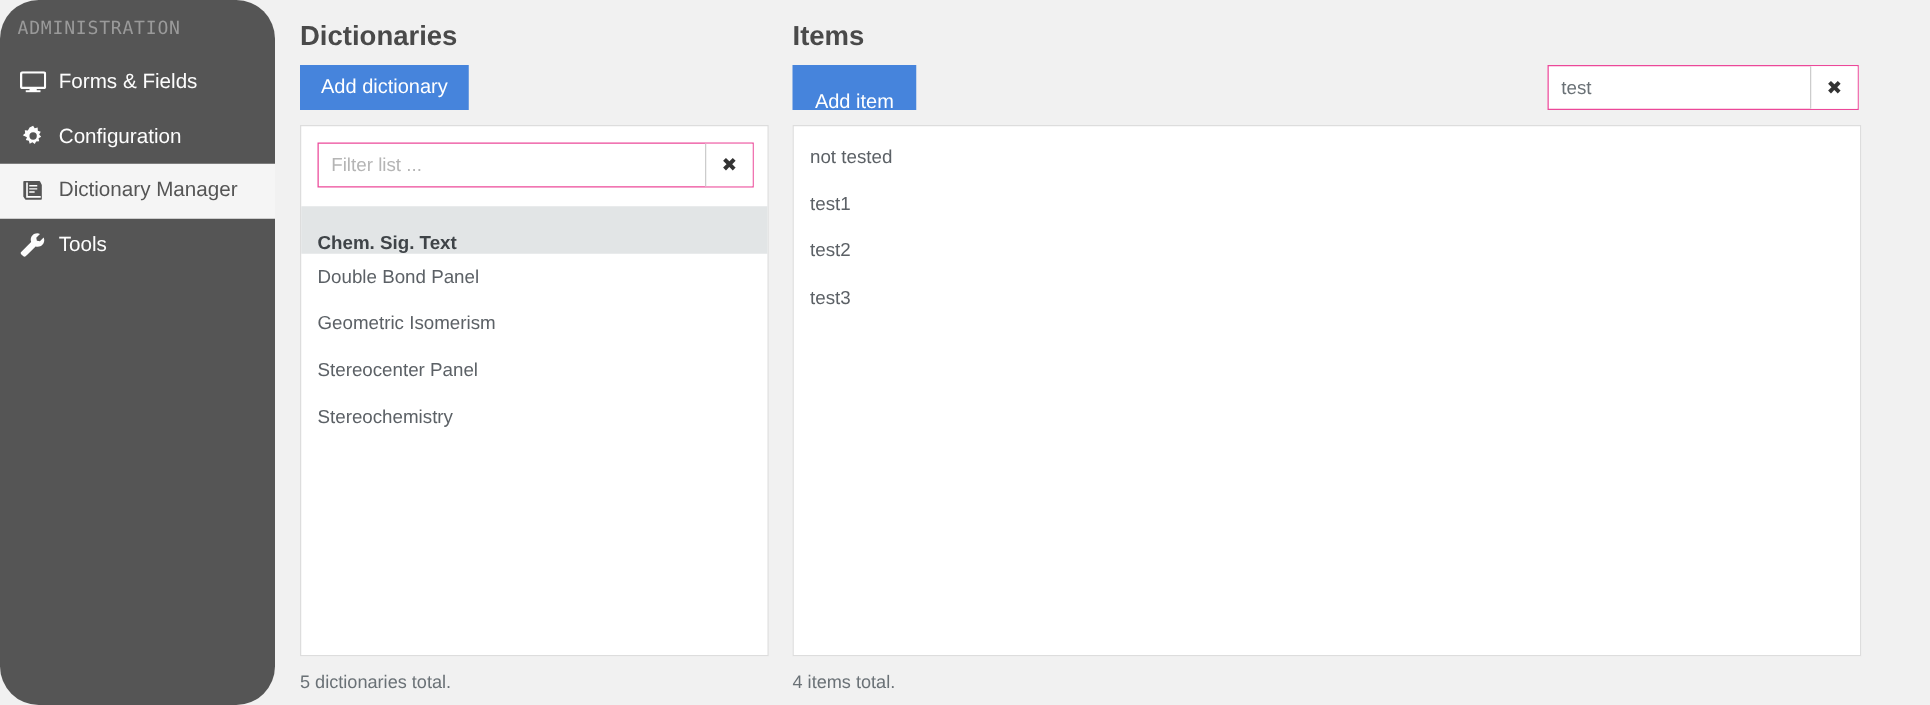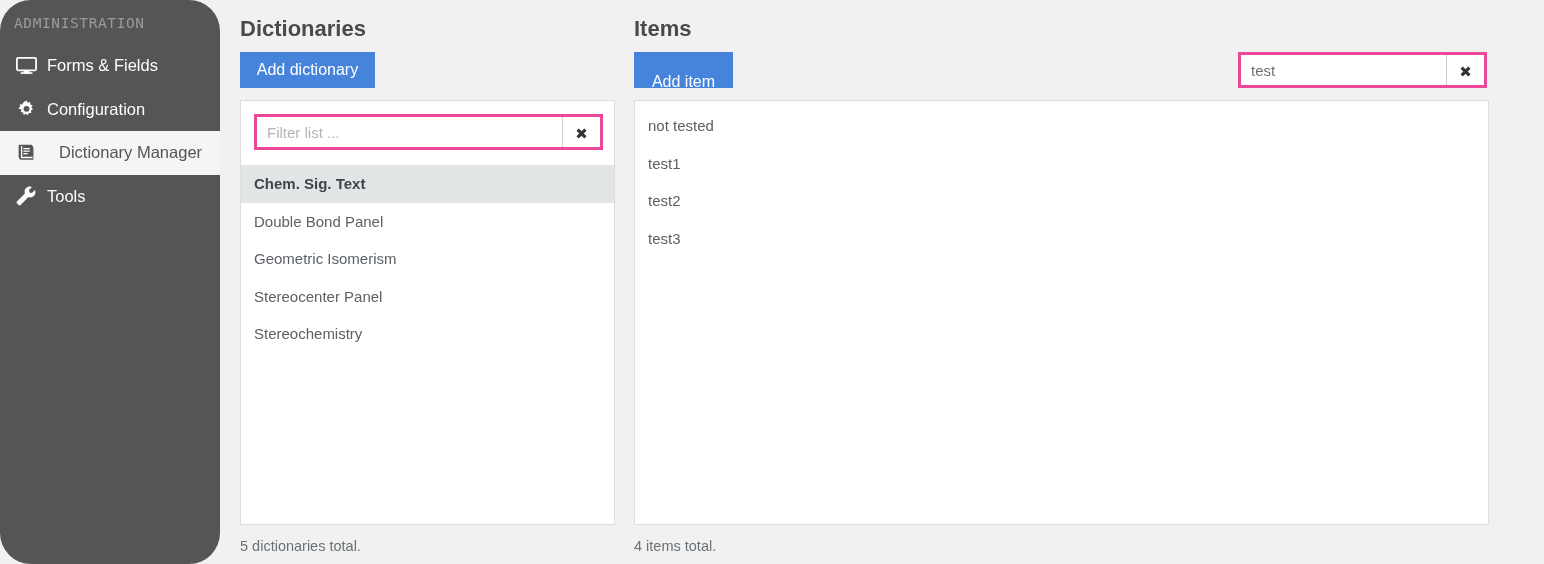--- a/index.html
+++ b/index.html
@@ -43,21 +43,20 @@
     align-items: center;
     padding-left: 14px;
     color: #fdfdfd;
     font-size: 16.5px;
     cursor: pointer;
     white-space: nowrap;
   }
   .nav-item.active {
     background: #f5f5f5;
     color: #555555;
-    gap: 12px;
   }
   .nav-icon {
     width: 24px;
     height: 20px;
     margin-right: 9px;
     display: inline-flex;
     align-items: center;
     justify-content: center;
     flex: 0 0 24px;
   }
@@ -97,21 +96,21 @@
   
   .panel {
     background: #ffffff;
     border: 1px solid #dddddd;
     position: absolute;
   }
 
   
   .input-group {
     display: flex;
-    border: 3px solid #ec4899;
+    border: 1px solid #ec4899;
     background: #ffffff;
     height: 36px;
   }
   .input-group input {
     flex: 1 1 auto;
     border: none;
     outline: none;
     font-family: "Liberation Sans", sans-serif;
     font-size: 15px;
     color: #6a7176;
@@ -143,20 +142,21 @@
     padding-left: 13px;
     font-size: 15px;
     color: #5c6166;
     cursor: pointer;
     white-space: nowrap;
   }
   .list-row.selected {
     background: #e2e5e6;
     color: #3f4448;
     font-weight: bold;
+    align-items: flex-end;
   }
 
   .total-text {
     position: absolute;
     font-size: 14.5px;
     color: #6a7176;
     white-space: nowrap;
   }
 
   

